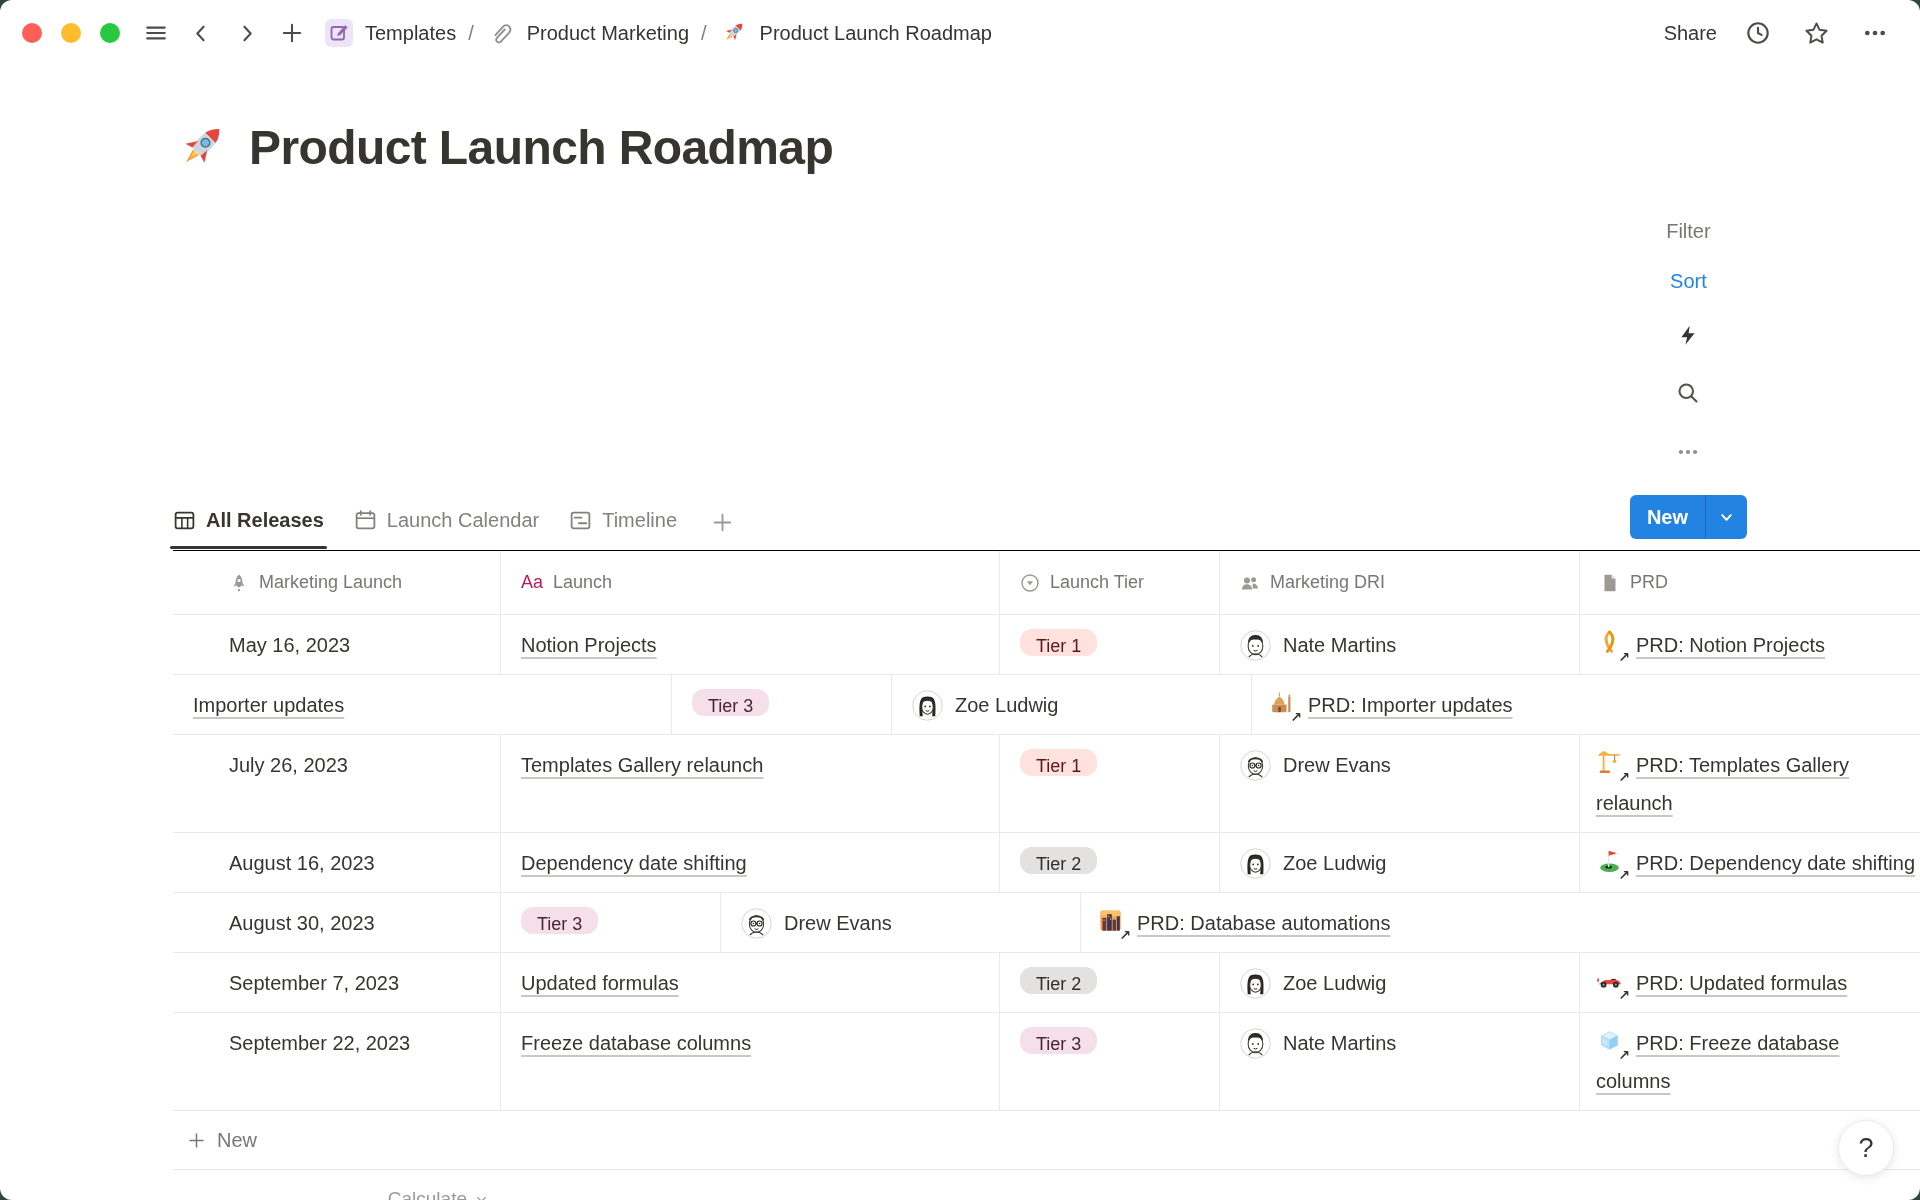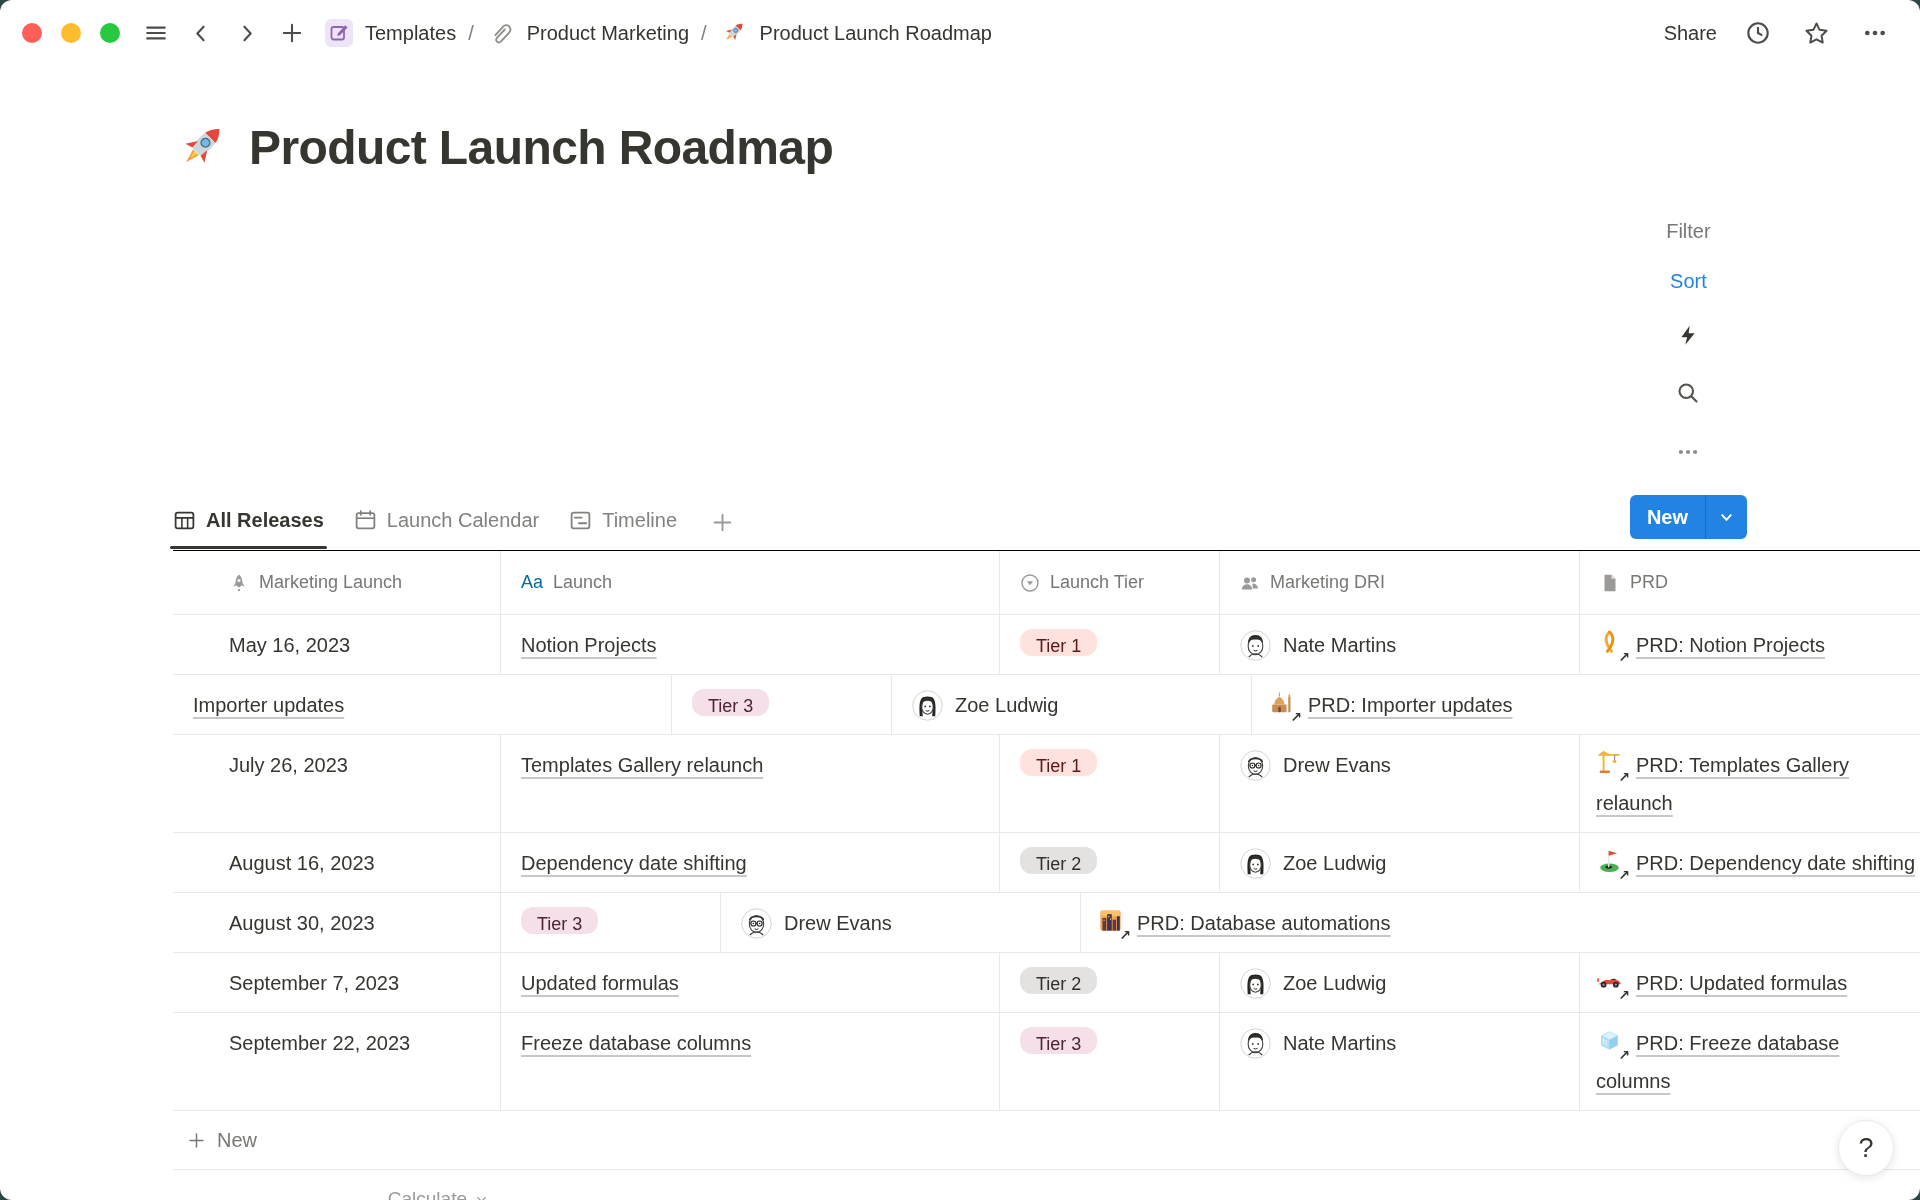--- a/index.html
+++ b/index.html
@@ -52,21 +52,21 @@
   .new-btn { background:#2383E2; color:#fff; border-radius:6px; height:44px; display:flex; align-items:center; font-weight:600; font-size:20px; cursor:pointer; }
   .new-btn .new-main { padding:0 17px; }
   .new-btn .nb-div { width:1px; align-self:stretch; background:rgba(0,0,0,0.18); }
   .new-btn .nb-chev { padding:0 11px; display:flex; align-items:center; }
 
   
   .table { margin-left:173px; }
   .thead { display:flex; height:64px; border-bottom:1px solid #E9E9E7; color:#787774; font-size:18px; }
   .th { display:flex; align-items:center; gap:10px; border-right:1px solid #E9E9E7; padding-left:20px; overflow:hidden; cursor:pointer; }
   .th svg { flex:none; display:block; }
-  .aa-glyph { color:#0369a1; font-size:18px; }
+  .aa-glyph { color:#be185d; font-size:18px; }
   .c1 { width:328px; flex:none; } .th.c1 { padding-left:56px; }
   .c2 { width:499px; flex:none; }
   .c3 { width:220px; flex:none; }
   .c4 { width:360px; flex:none; }
   .c5 { flex:1 1 auto; min-width:0; border-right:none !important; }
 
   .trow { display:flex; border-bottom:1px solid #E9E9E7; font-size:20px; }
   .td { border-right:1px solid #E9E9E7; padding:11px 16px 10px 20px; line-height:38px; overflow:hidden; }
   .td.c1 { padding-left:56px; }
   .td.c5 { padding-left:16px; padding-right:2px; }

